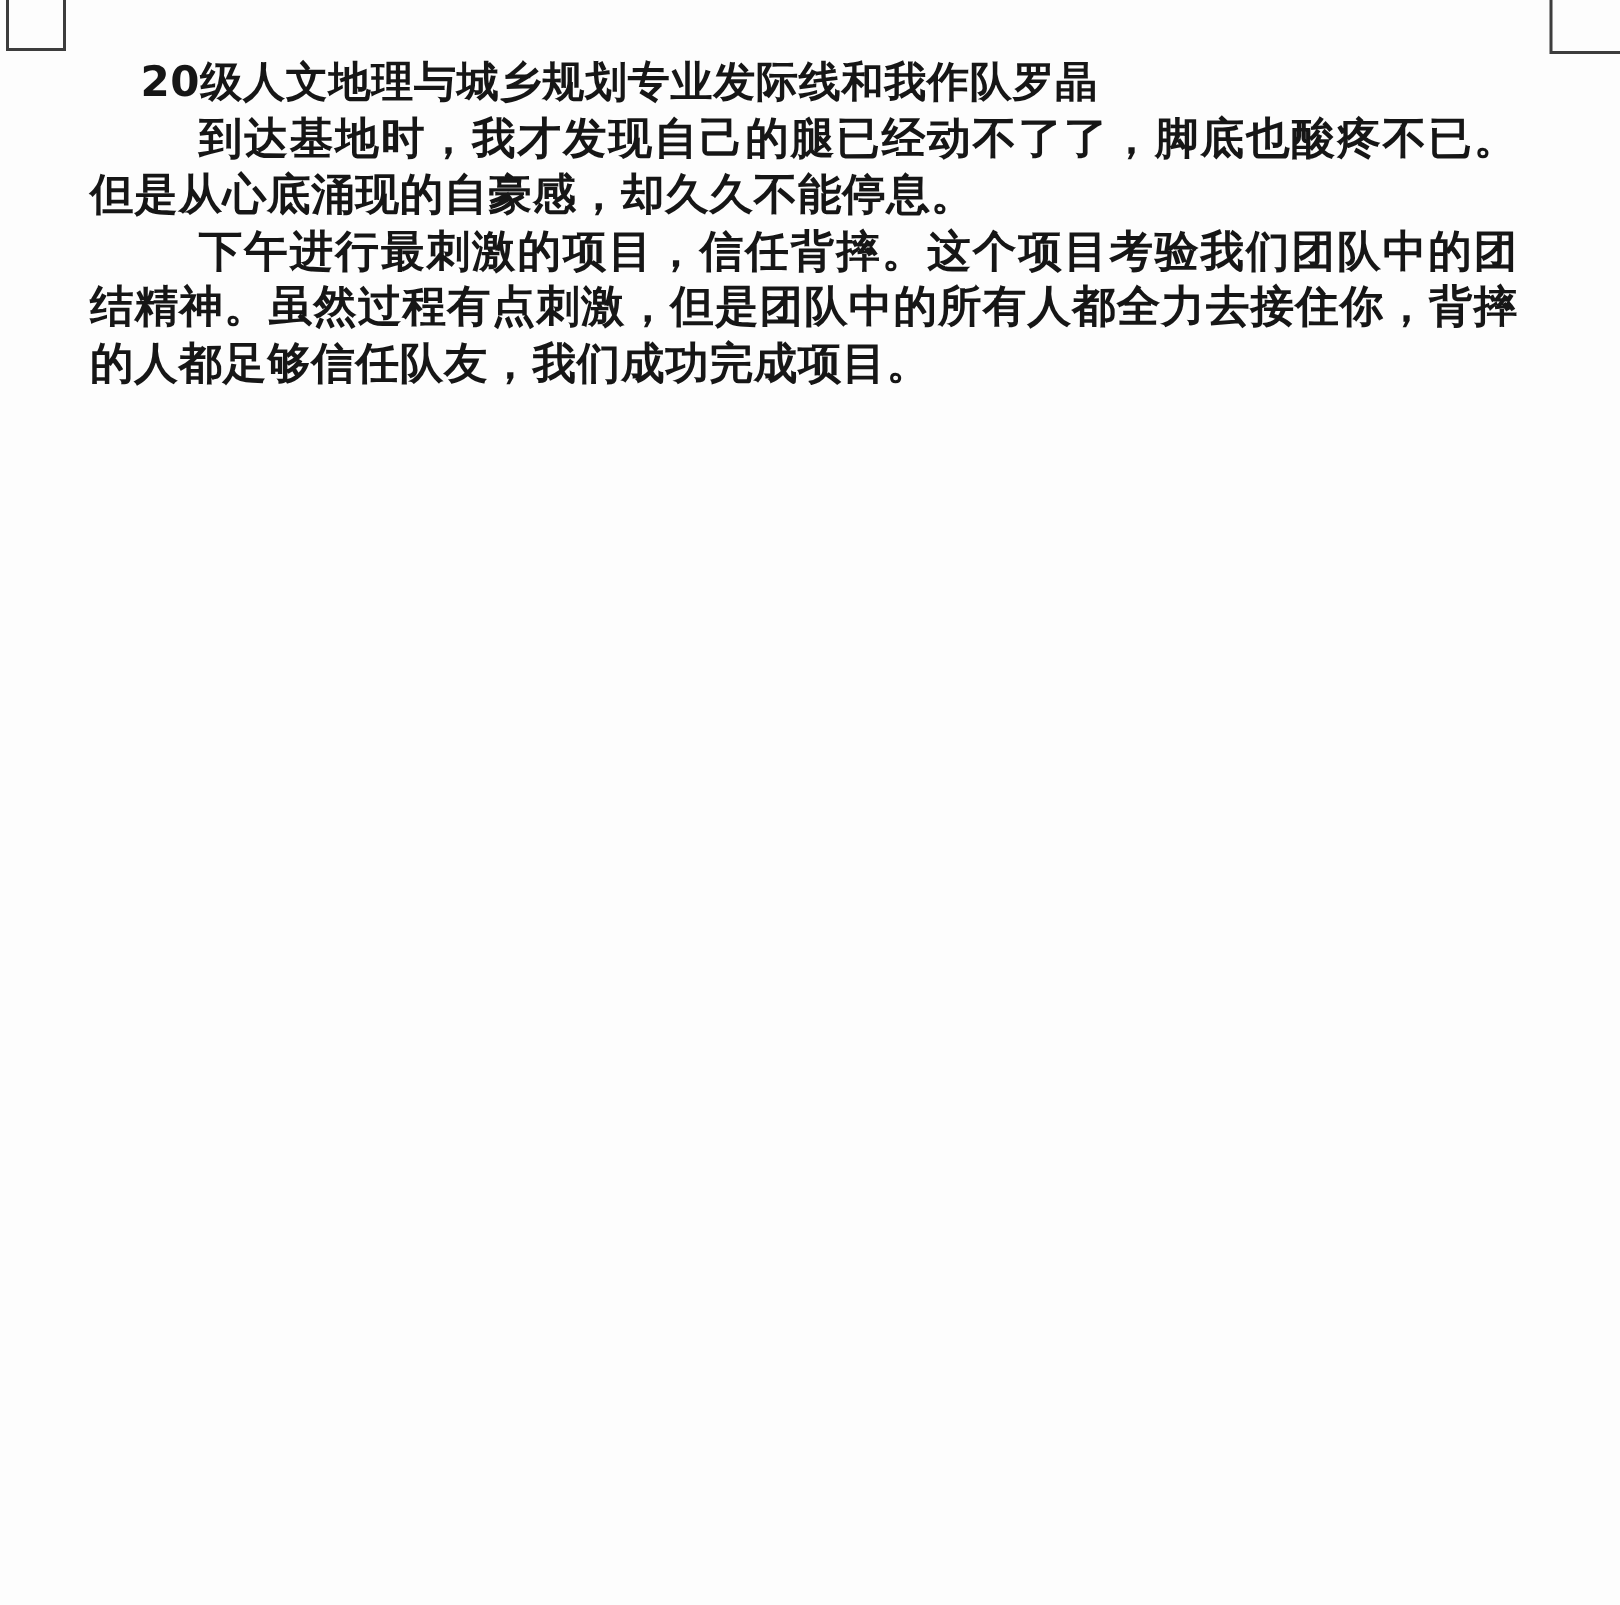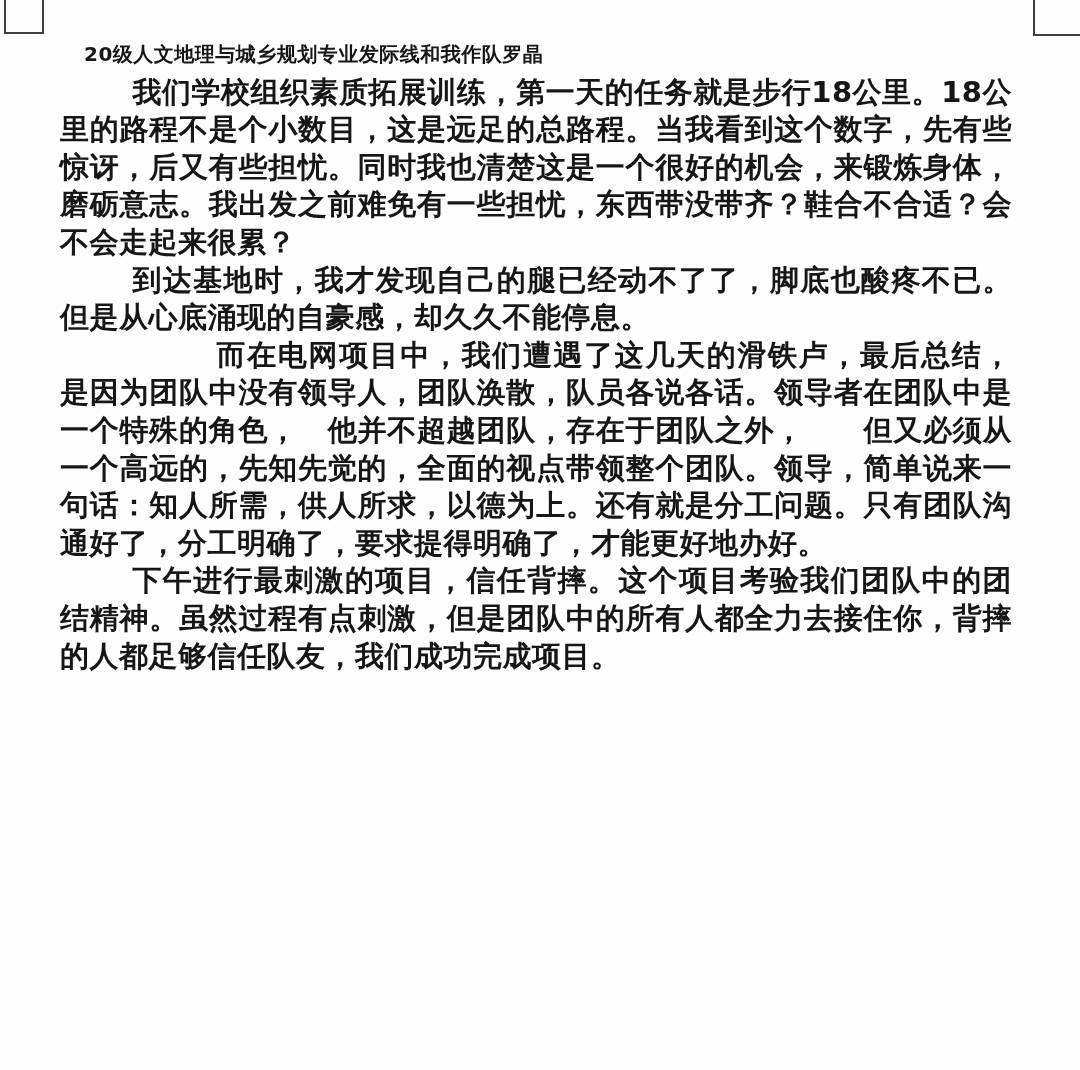--- a/index.html
+++ b/index.html
@@ -35,21 +35,21 @@
     width: 952px;
     color: #161616;
     font-size: 29px;
     line-height: 37.6px;
     font-weight: 700;
     text-align: justify;
     letter-spacing: 0.5px;
   }
 
   .title {
-    font-size: 20px;
+    font-size: 28px;
     font-weight: 700;
     text-indent: 1.2em;
     text-align: left;
     line-height: 37.6px;
   }
 
   .para { text-indent: 2.5em; }
   .para.indent-wide  { text-indent: 4.5em; }
   .para.indent-wider { text-indent: 5.4em; }
 </style>
@@ -57,25 +57,23 @@
 <body>
 
 <div class="page">
 
   <div class="corner corner-tl"></div>
   <div class="corner corner-tr"></div>
 
   <div class="essay">
     <div class="title">20级人文地理与城乡规划专业发际线和我作队罗晶</div>
 
-    <p class="para">我们学校组织素质拓展训练，第一天的任务就是步行18公里。18公里的路程不是个小数目，这是远足的总路程。当我看到这个数字，先有些惊讶，后又有些担忧。同时我也清楚这是一个很好的机会，来锻炼身体，磨砺意志。我出发之前难免有一些担忧，东西带没带齐？鞋合不合适？会不会走起来很累？</p>
 
 
 
     <p class="para">到达基地时，我才发现自己的腿已经动不了了，脚底也酸疼不已。但是从心底涌现的自豪感，却久久不能停息。</p>
 
 
-    <p class="para indent-wider">而在电网项目中，我们遭遇了这几天的滑铁卢，最后总结，是因为团队中没有领导人，团队涣散，队员各说各话。领导者在团队中是一个特殊的角色，　他并不超越团队，存在于团队之外，　　但又必须从一个高远的，先知先觉的，全面的视点带领整个团队。领导，简单说来一句话：知人所需，供人所求，以德为上。还有就是分工问题。只有团队沟通好了，分工明确了，要求提得明确了，才能更好地办好。</p>
 
     <p class="para">下午进行最刺激的项目，信任背摔。这个项目考验我们团队中的团结精神。虽然过程有点刺激，但是团队中的所有人都全力去接住你，背摔的人都足够信任队友，我们成功完成项目。</p>
   </div>
 
 </div>
 
 </body></html>

